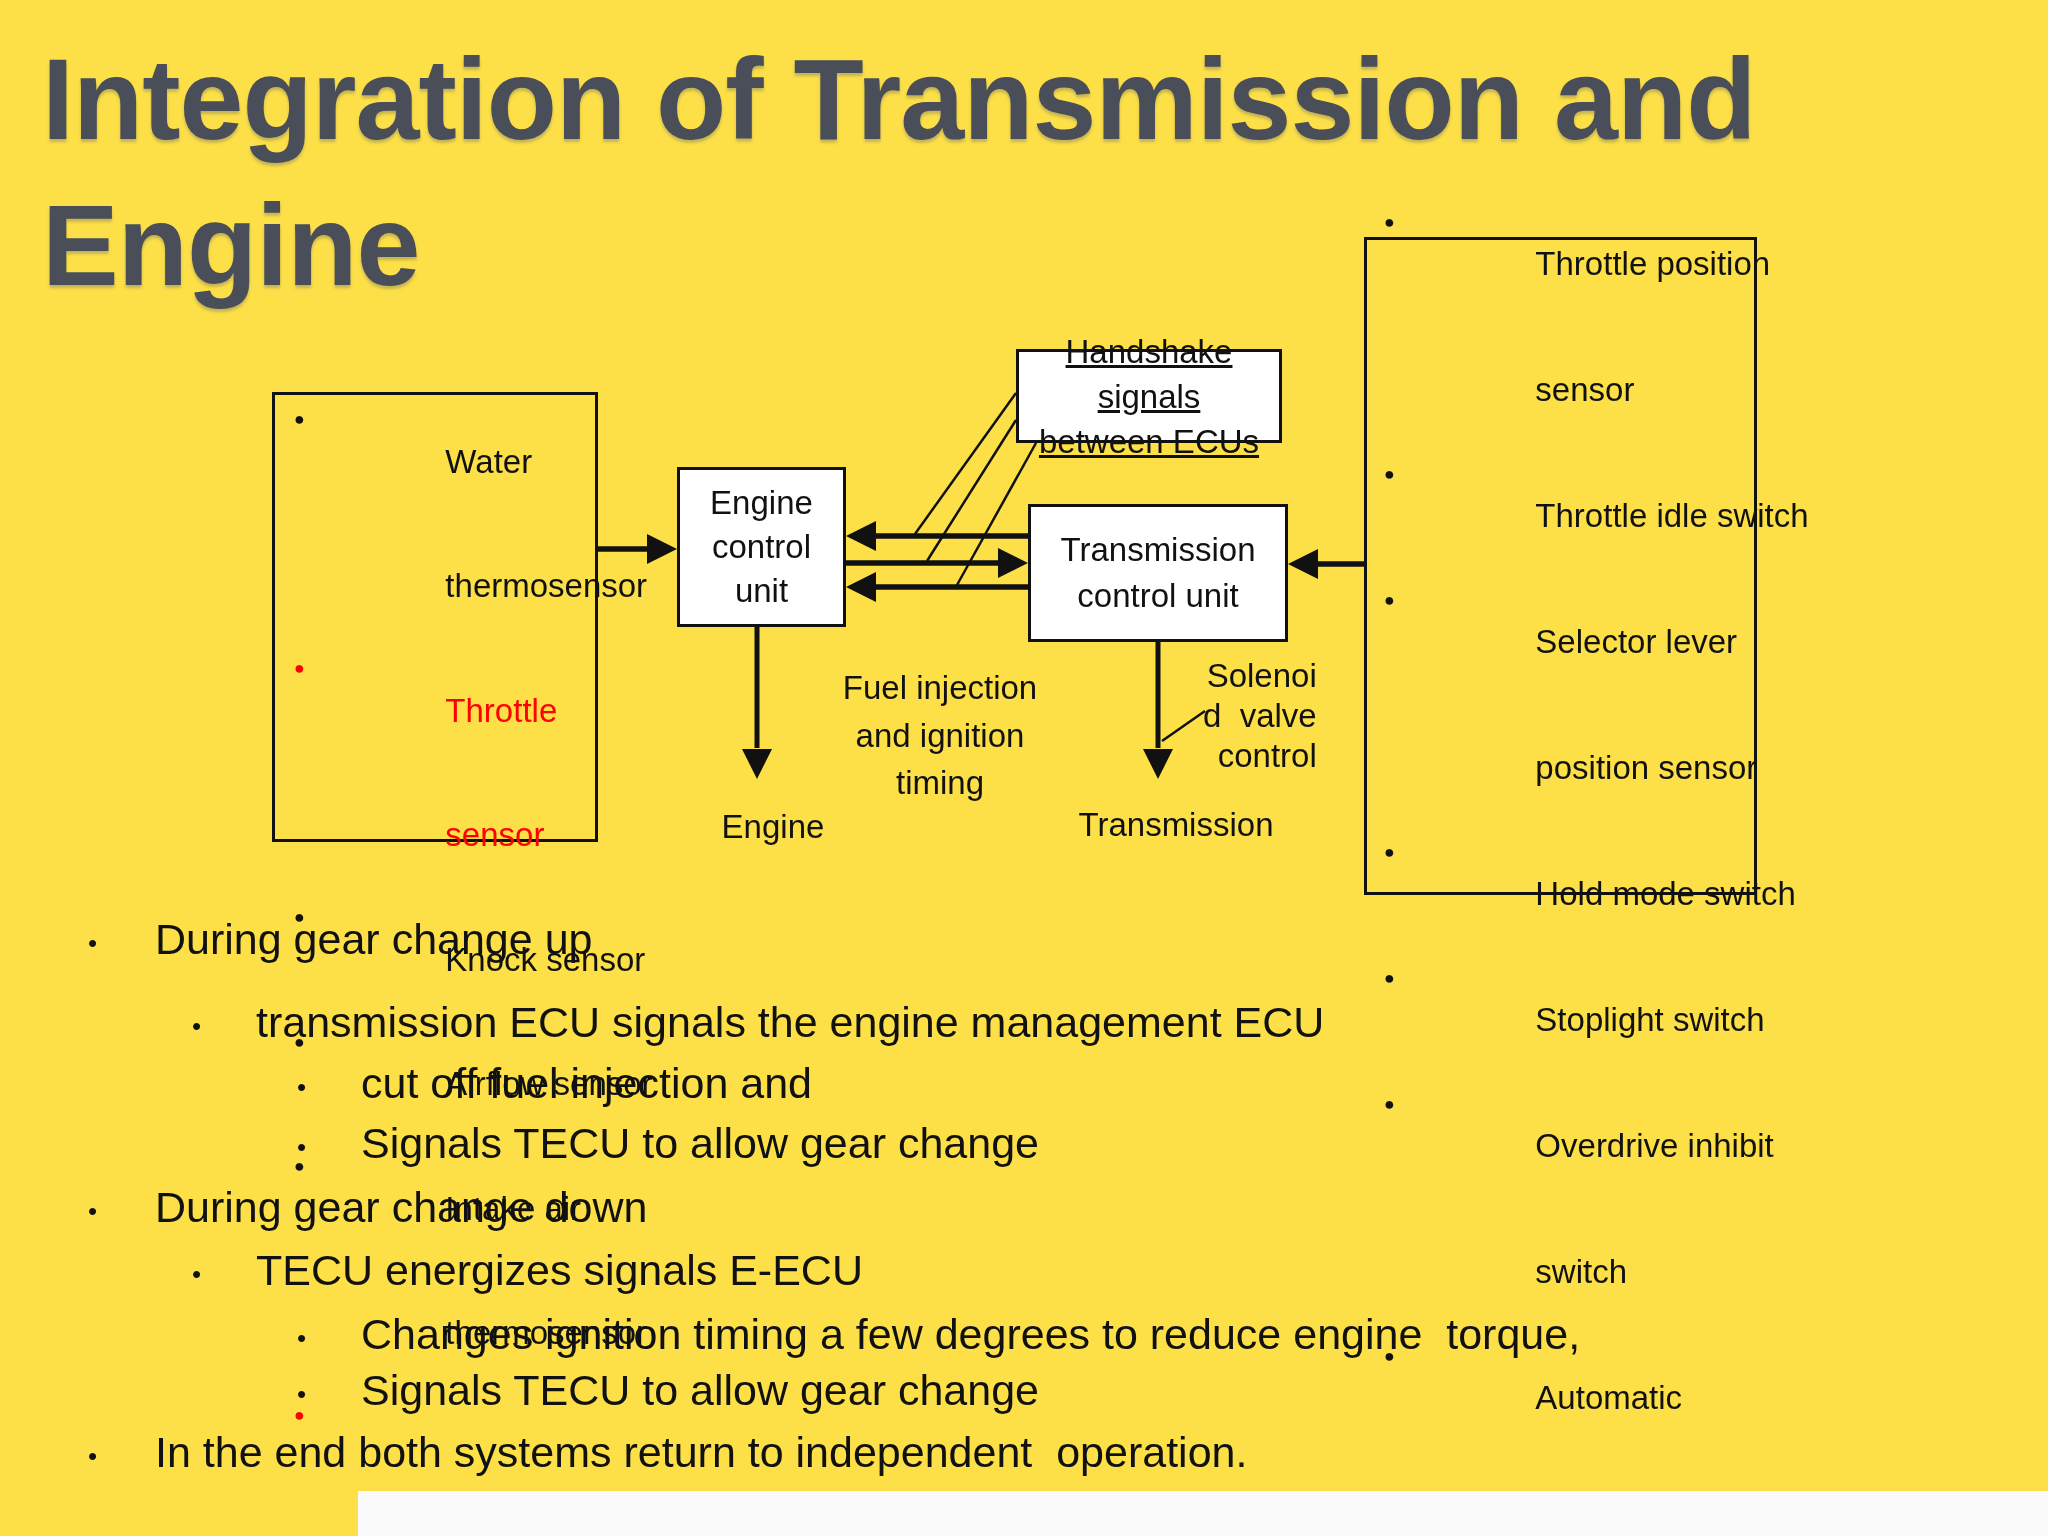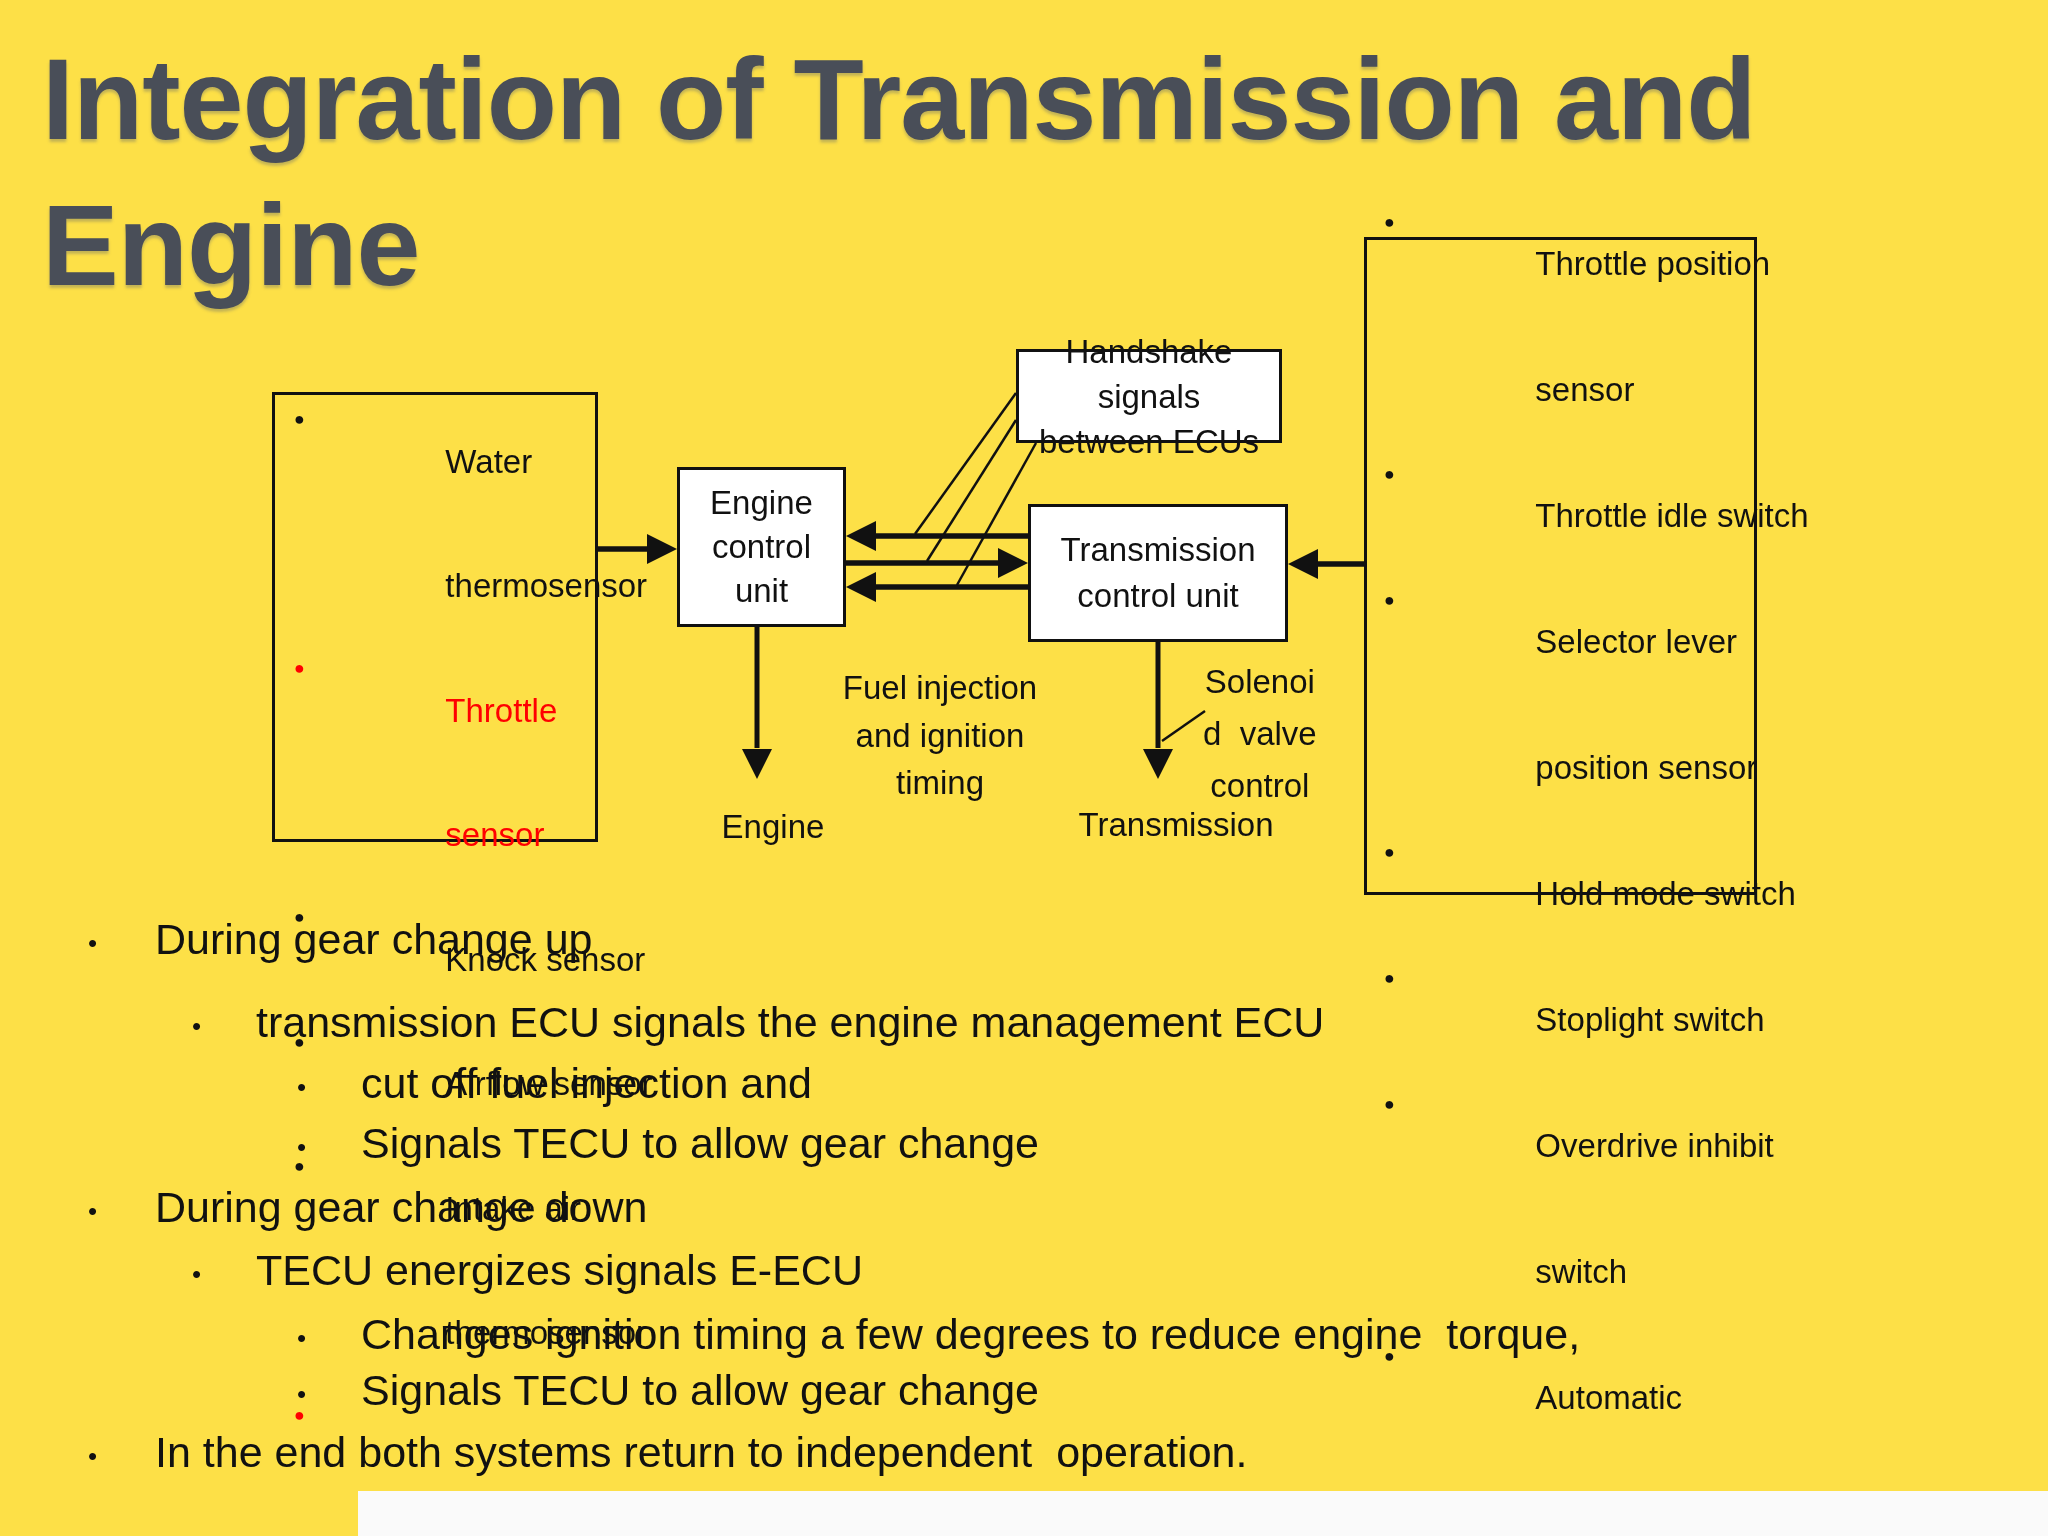--- a/index.html
+++ b/index.html
@@ -12,37 +12,37 @@
          color:#494e58;text-shadow:0 3px 3px rgba(90,95,110,0.35);white-space:pre-line;}
 
   
   .dbox{position:absolute;box-sizing:border-box;border:3px solid #111111;background:transparent;}
   #left-box{left:272px;top:392px;width:326px;height:450px;}
   #ecu-box{left:677px;top:467px;width:169px;height:160px;display:flex;align-items:center;justify-content:center;
            text-align:center;font-size:33px;line-height:44px;white-space:pre-line;background:#ffffff;}
   #tcu-box{left:1028px;top:504px;width:260px;height:138px;display:flex;align-items:center;justify-content:center;
            text-align:center;font-size:33px;line-height:46px;white-space:pre-line;background:#ffffff;}
   #hs-box{left:1016px;top:349px;width:266px;height:94px;display:flex;align-items:center;justify-content:center;
-          text-align:center;font-size:33px;line-height:45px;white-space:pre-line;background:#ffffff;}
+          text-align:center;font-size:33px;line-height:45px;white-space:pre-line;background:#ffffff;text-decoration:underline;}
   #right-box{left:1364px;top:237px;width:393px;height:658px;}
 
   
   .box-list{position:absolute;font-size:33px;}
   #left-list{left:272px;top:399px;width:330px;}
   #right-list{left:1364px;top:201px;width:400px;}
   .bline{position:relative;line-height:41.5px;padding-left:100px;white-space:pre;}
   #right-list .bline{line-height:42px;padding-left:98px;}
   .bline .dot{position:absolute;left:22px;top:0;font-size:18px;}
   #right-list .bline .dot{left:20px;}
   .red{color:#ff0000;}
 
   
   .dlabel{position:absolute;font-size:33px;}
   #fuel-label{left:830px;top:664px;width:220px;text-align:center;line-height:47.5px;white-space:pre-line;}
-  #solenoid-label{left:1203px;top:656px;line-height:52px;text-align:center;white-space:pre;}
+  #solenoid-label{left:1203px;top:656px;line-height:40px;text-align:right;white-space:pre;}
   #engine-label{left:693px;top:808px;width:160px;text-align:center;}
   #transmission-label{left:1066px;top:806px;width:220px;text-align:center;}
 
   
   #connectors{position:absolute;left:0;top:0;width:2048px;height:1536px;pointer-events:none;}
 
   
   .brow{position:absolute;font-size:43px;line-height:48px;white-space:pre;color:#111111;}
   .brow .bdot{display:inline-block;font-size:26px;vertical-align:2px;}
   .l1{left:88px;} .l1 .bdot{width:67px;}

